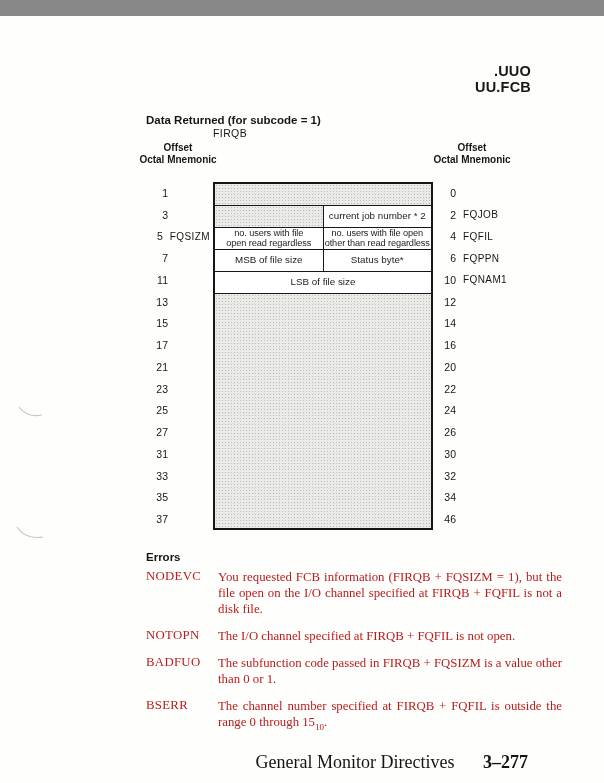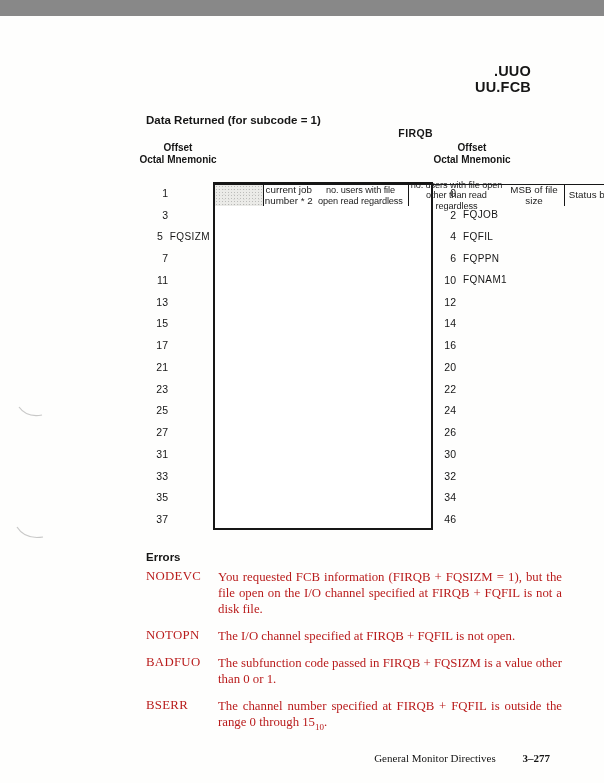--- a/index.html
+++ b/index.html
@@ -6,29 +6,29 @@
   .page{
     position:relative;width:604px;height:783px;background:#fefefd;
     font-family:"Liberation Sans",sans-serif;color:#161616;overflow:hidden;
     margin:16px auto;
   }
   
   .doc-code{position:absolute;top:48px;right:73px;text-align:right;
     font-weight:bold;font-size:14.5px;line-height:15.5px;letter-spacing:.2px;}
   
   .section-title{position:absolute;left:146px;top:98px;font-weight:bold;font-size:11.5px;}
-  .diagram-title{position:absolute;left:213px;top:111px;width:220px;text-align:right;
-    font-weight:bold;font-size:10.5px;letter-spacing:.4px;}
+  .diagram-title{position:absolute;left:213px;top:111px;width:220px;text-align:left;
+    font-weight:normal;font-size:10.5px;letter-spacing:.4px;}
   .colhead{position:absolute;top:126px;text-align:center;font-weight:bold;
     font-size:10px;line-height:11.5px;white-space:nowrap;}
   .colhead.left{left:118px;width:120px;}
   .colhead.right{left:412px;width:120px;}
   
   .fbtable{position:absolute;left:213px;top:166px;width:220px;height:348px;
-    border:2px solid #161616;box-sizing:border-box;display:flex;flex-direction:row;background:#fff;}
+    border:2px solid #161616;box-sizing:border-box;display:flex;flex-direction:column;background:#fff;}
   .trow{display:flex;flex:0 0 auto;}
   .trow.h1{height:20.5px;}
   .trow.h2{height:22px;border-top:1.5px solid #161616;box-sizing:border-box;}
   .trow.block{flex:1 1 auto;border-top:1.5px solid #161616;}
   .cell{flex:1;display:flex;flex-direction:column;align-items:center;justify-content:center;
     text-align:center;font-size:9.8px;line-height:10.8px;color:#1c1c1c;}
   .cell.rcell{border-left:1.5px solid #161616;}
   .cell.small{font-size:9.2px;line-height:10.3px;letter-spacing:-.1px;}
   .shaded{
     background-color:#ebebe8;
@@ -48,22 +48,22 @@
   .offset-mn{margin-left:7px;font-size:10px;letter-spacing:.4px;}
   
   .errors-head{position:absolute;left:146px;top:535px;font-weight:bold;font-size:11.5px;}
   .errors{position:absolute;left:146px;top:553px;width:416px;
     font-family:"Liberation Serif",serif;font-size:12.8px;color:#b91c1c;}
   .error-item{display:flex;margin-bottom:10.5px;}
   .error-code{width:72px;flex:0 0 72px;letter-spacing:.3px;}
   .error-text{flex:1;text-align:justify;line-height:16.2px;}
   .error-text sub{font-size:9px;line-height:0;}
   
-  .footer{position:absolute;top:736px;right:54px;
-    font-family:"Liberation Serif",serif;font-size:11px;color:#141414;white-space:nowrap;}
+  .footer{position:absolute;top:736px;right:76px;
+    font-family:"Liberation Serif",serif;font-size:18px;color:#141414;white-space:nowrap;}
   .footer .pagenum{font-weight:bold;margin-left:24px;}
   
   .artifacts{position:absolute;left:0;top:0;pointer-events:none;}
 </style>
 </head>
 <body>
 
 <div class="page">
 
   <svg class="artifacts" width="604" height="783" viewBox="0 0 604 783">

